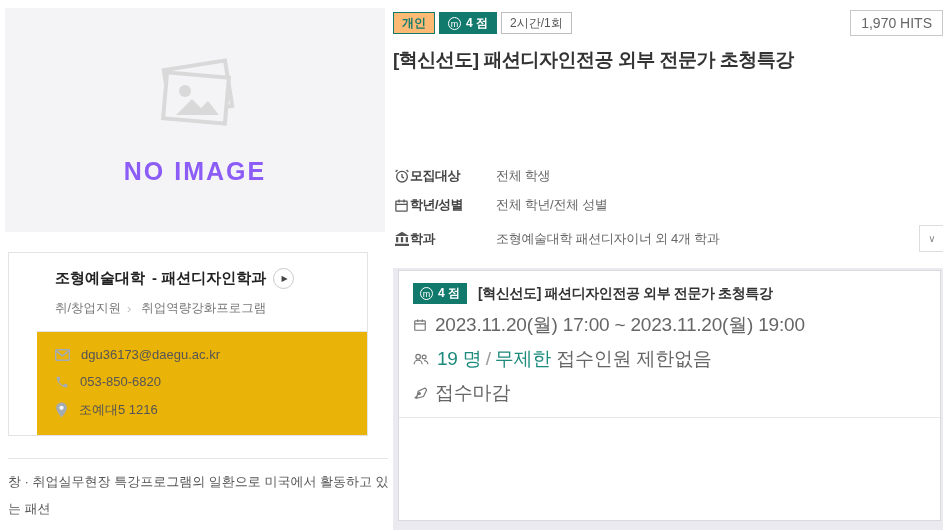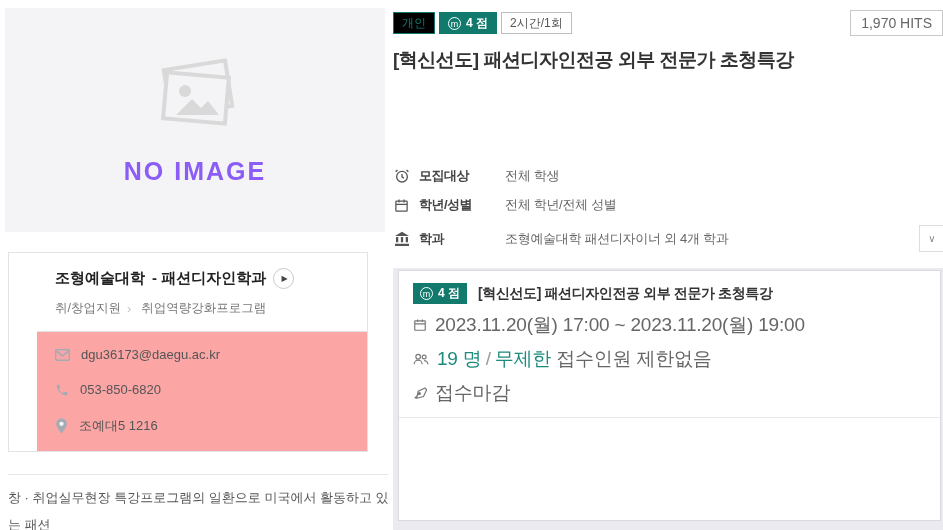--- a/index.html
+++ b/index.html
@@ -16,41 +16,41 @@
   .no-image { height:224px; background:#f4f4f6; display:flex; flex-direction:column; align-items:center; justify-content:center; }
   .no-image-text { margin-top:16px; color:#8b5cf6; font-size:25px; font-weight:bold; letter-spacing:2px; }
 
   .dept-card { margin:20px 0 0 3px; width:360px; border:1px solid #e3e3e7; background:#fff;padding-left:28px; }
   .dept-top { padding:15px 18px 14px; }
   .dept-title { font-size:15px; font-weight:bold; color:#222; display:flex; align-items:center; }
   .dept-title .college { margin-right:7px; }
   .play-btn { width:21px; height:21px; border:1px solid #c9c9c9; border-radius:50%; display:flex; align-items:center; justify-content:center; font-size:8px; color:#444; margin-left:7px; cursor:pointer; background:#fff; padding-left:2px; }
   .breadcrumb { margin-top:11px; font-size:12.5px; color:#777; display:flex; align-items:center; }
   .crumb-sep { color:#c2c2c2; margin:0 10px 0 6px; font-size:13px; }
-  .dept-contacts { background:#fca5a5; border-top:1px solid #e3e3e7; padding:15px 18px 16px; display:flex; flex-direction:column; gap:20px; }
+  .dept-contacts { background:#eab308; border-top:1px solid #e3e3e7; padding:15px 18px 16px; display:flex; flex-direction:column; gap:12px; }
   .contact-row { display:flex; align-items:center; font-size:13px; color:#555; }
   .contact-row svg { margin-right:11px; flex-shrink:0; }
 
   .left-divider { margin:22px 0 0 3px; border-top:1px solid #e6e6e6; width:380px; }
   .desc { margin:9px 0 0 3px; width:382px; font-size:13px; color:#555; line-height:27px; }
 
   
   .badge-row { display:flex; align-items:center; margin-top:2px; }
   .badge { font-size:12px; height:22px; padding:0 8px; border:1px solid; display:flex; align-items:center; margin-right:4px; }
-  .badge-personal { color:#127a6d; border-color:#127a6d; background:#000000; }
+  .badge-personal { color:#127a6d; border-color:#127a6d; background:#fdba74;font-weight:bold; }
   .badge-mileage { background:#127a6d; color:#fff; border-color:#127a6d; font-weight:bold; }
   .badge-duration { color:#555; border-color:#bdbdbd; }
   .m-circle { width:13px; height:13px; border:1px solid #fff; border-radius:50%; font-size:9px; line-height:12px; text-align:center; font-weight:normal; margin-right:5px; display:inline-block; }
   .hits-box { margin-left:auto; border:1px solid #c9c9c9; color:#666; font-size:14px; padding:4px 10px; }
   .main-title { margin-top:11px; font-size:19px; font-weight:bold; color:#333; letter-spacing:-0.5px; }
 
   .info-rows { margin-top:94px; display:flex; flex-direction:column; gap:11px; }
   .info-row { display:flex; align-items:center; font-size:13px; min-height:17px; }
   .info-icon { width:17px; display:flex; justify-content:center; flex-shrink:0; }
-  .info-label { font-weight:bold; color:#444; width:86px; margin-left:9px; letter-spacing:-0.5px; }
+  .info-label { font-weight:bold; color:#444; width:86px; letter-spacing:-0.5px; }
   .info-value { color:#666; letter-spacing:-0.3px; }
   .dept-dropdown { margin-left:auto; width:26px; height:27px; border:1px solid #ddd; background:#fff; display:flex; align-items:center; justify-content:center; color:#888; font-size:10px; cursor:pointer; margin-right:-2px; }
 
   .schedule-wrap { margin-top:16px; background:#eaeaf0; padding:2px 2px 12px 5px; }
   .sched-card { background:#fff; border:1px solid #d9d9de; }
   .sched-item { padding:12px 14px 11px; border-bottom:1px solid #e8e8e8; }
   .sched-head { display:flex; align-items:center; }
   .sched-badge { background:#127a6d; color:#fff; font-size:12px; font-weight:bold; height:21px; padding:0 7px; display:flex; align-items:center; margin-right:11px; }
   .sched-title { font-size:14px; font-weight:bold; color:#333; letter-spacing:-0.4px; }
   .sched-row { margin-top:8px; display:flex; align-items:center; font-size:19px; color:#666; letter-spacing:-0.2px; }

